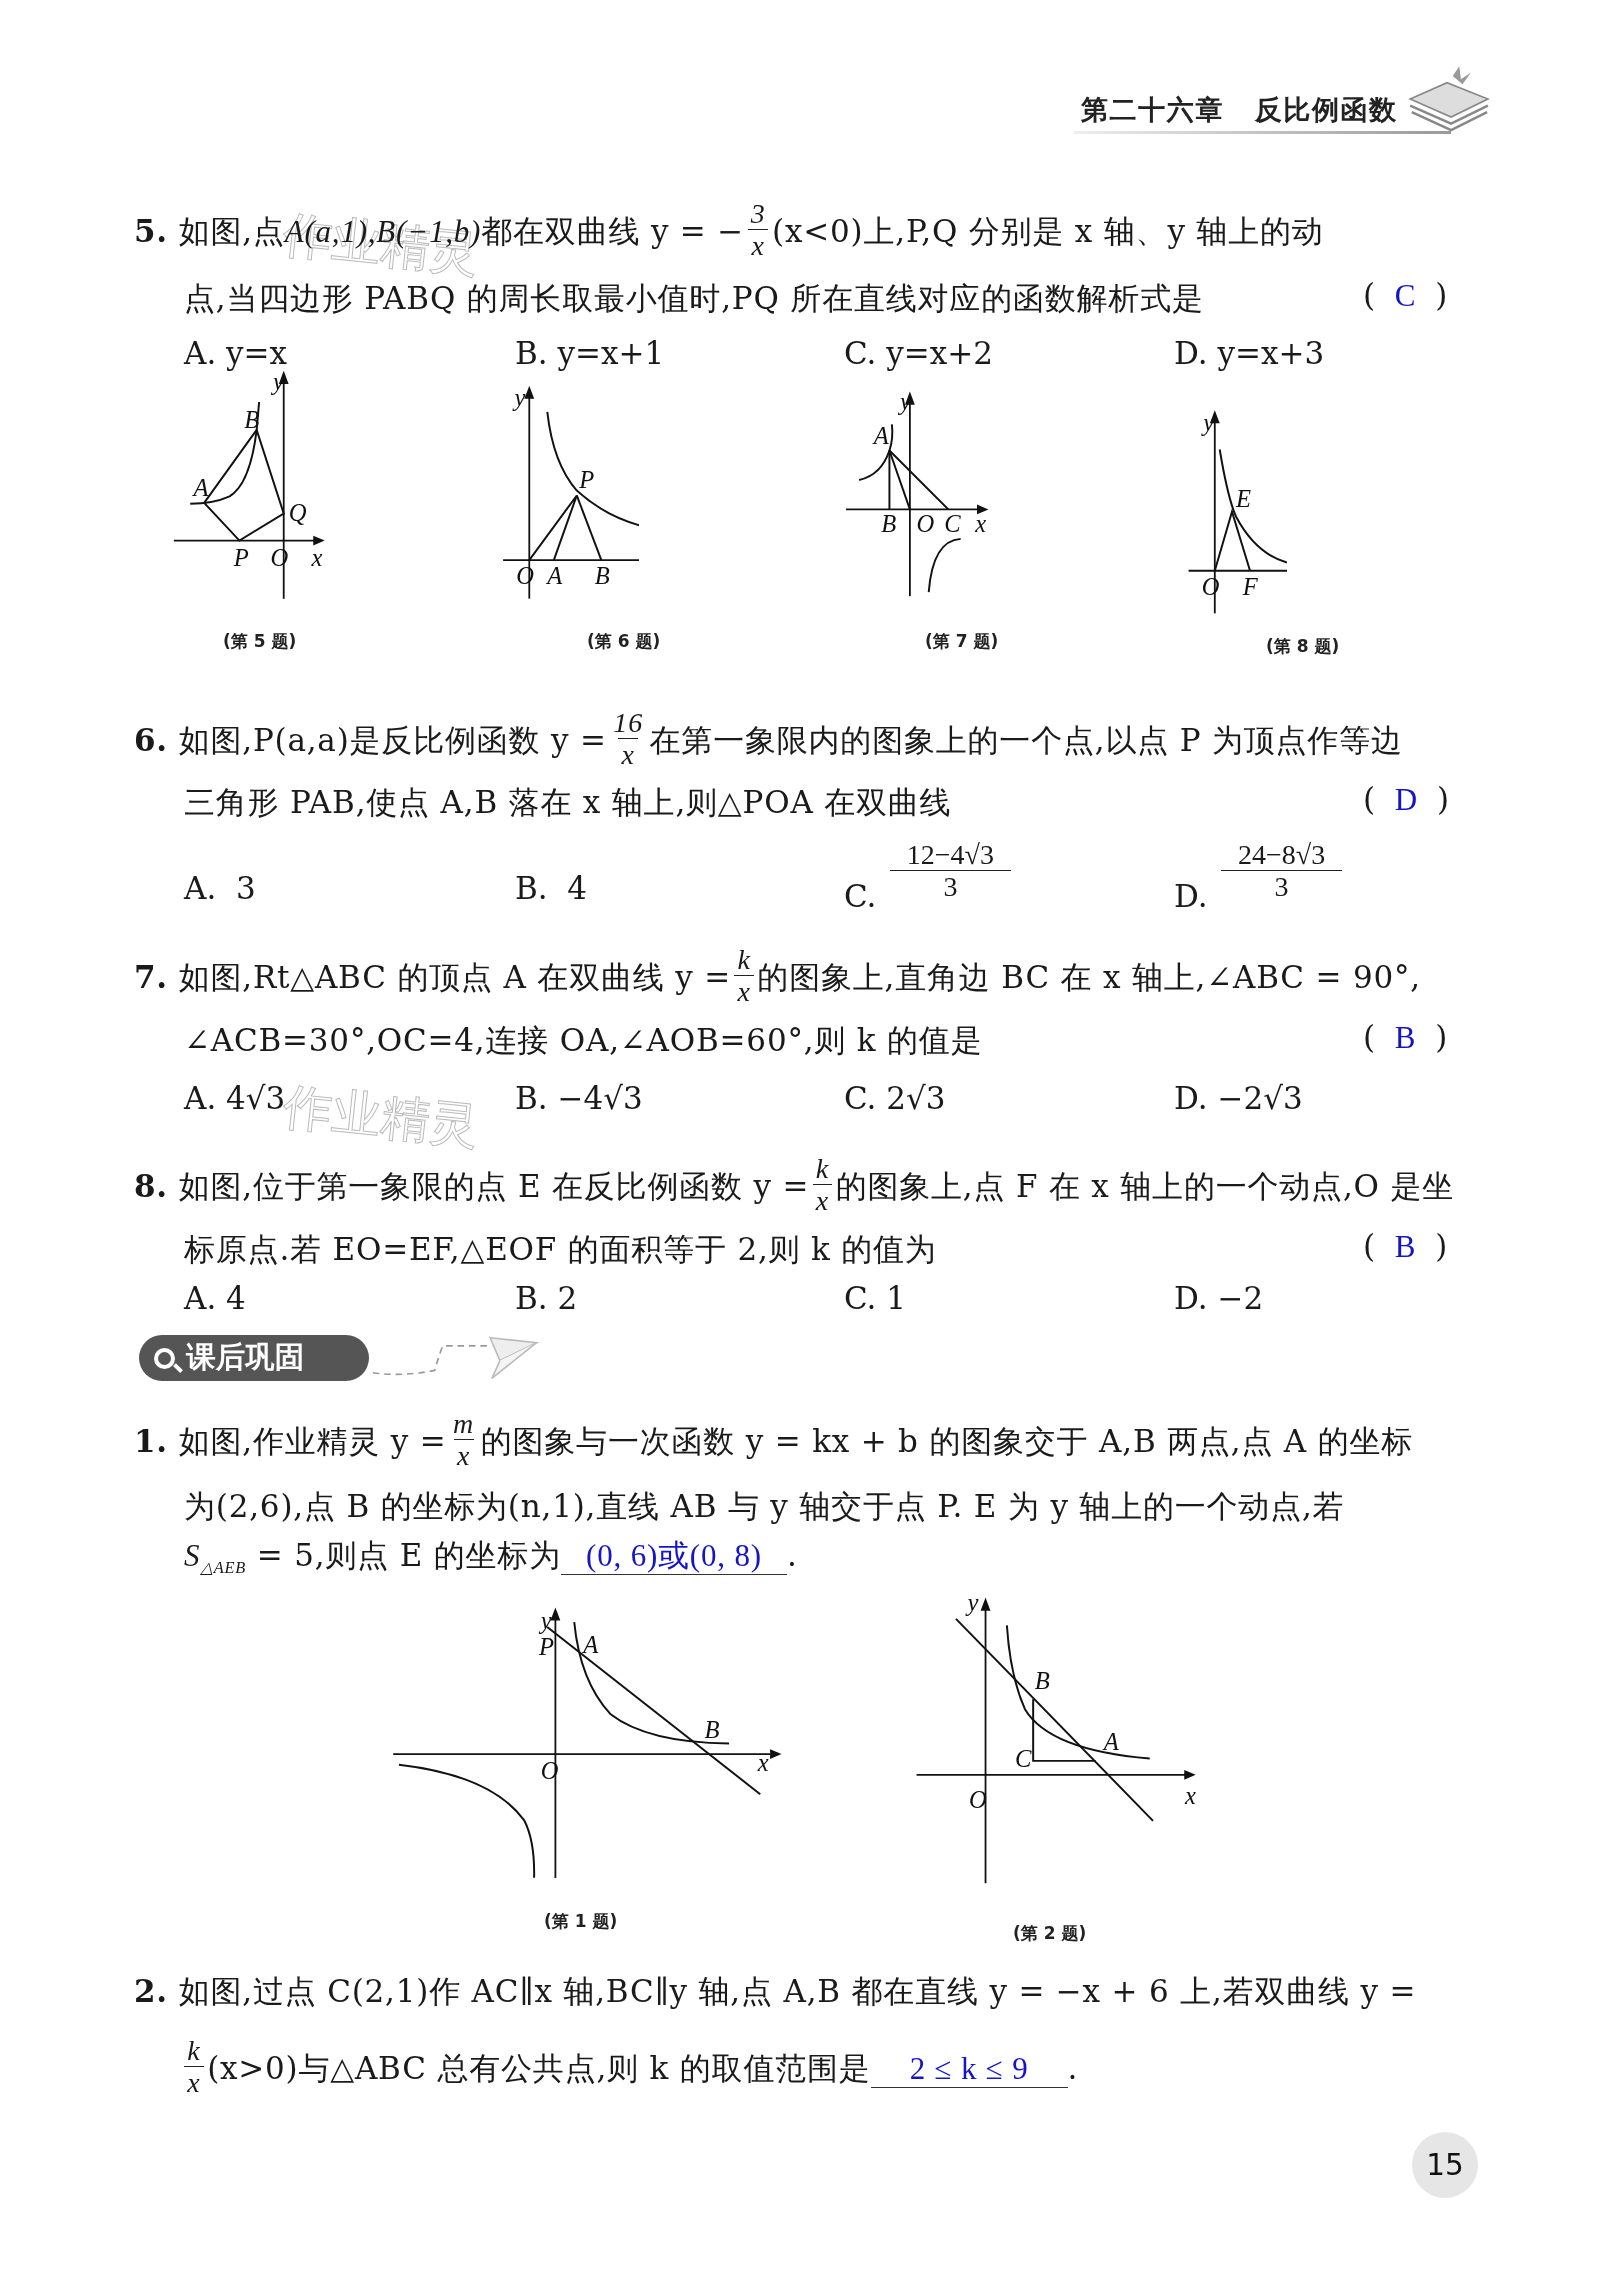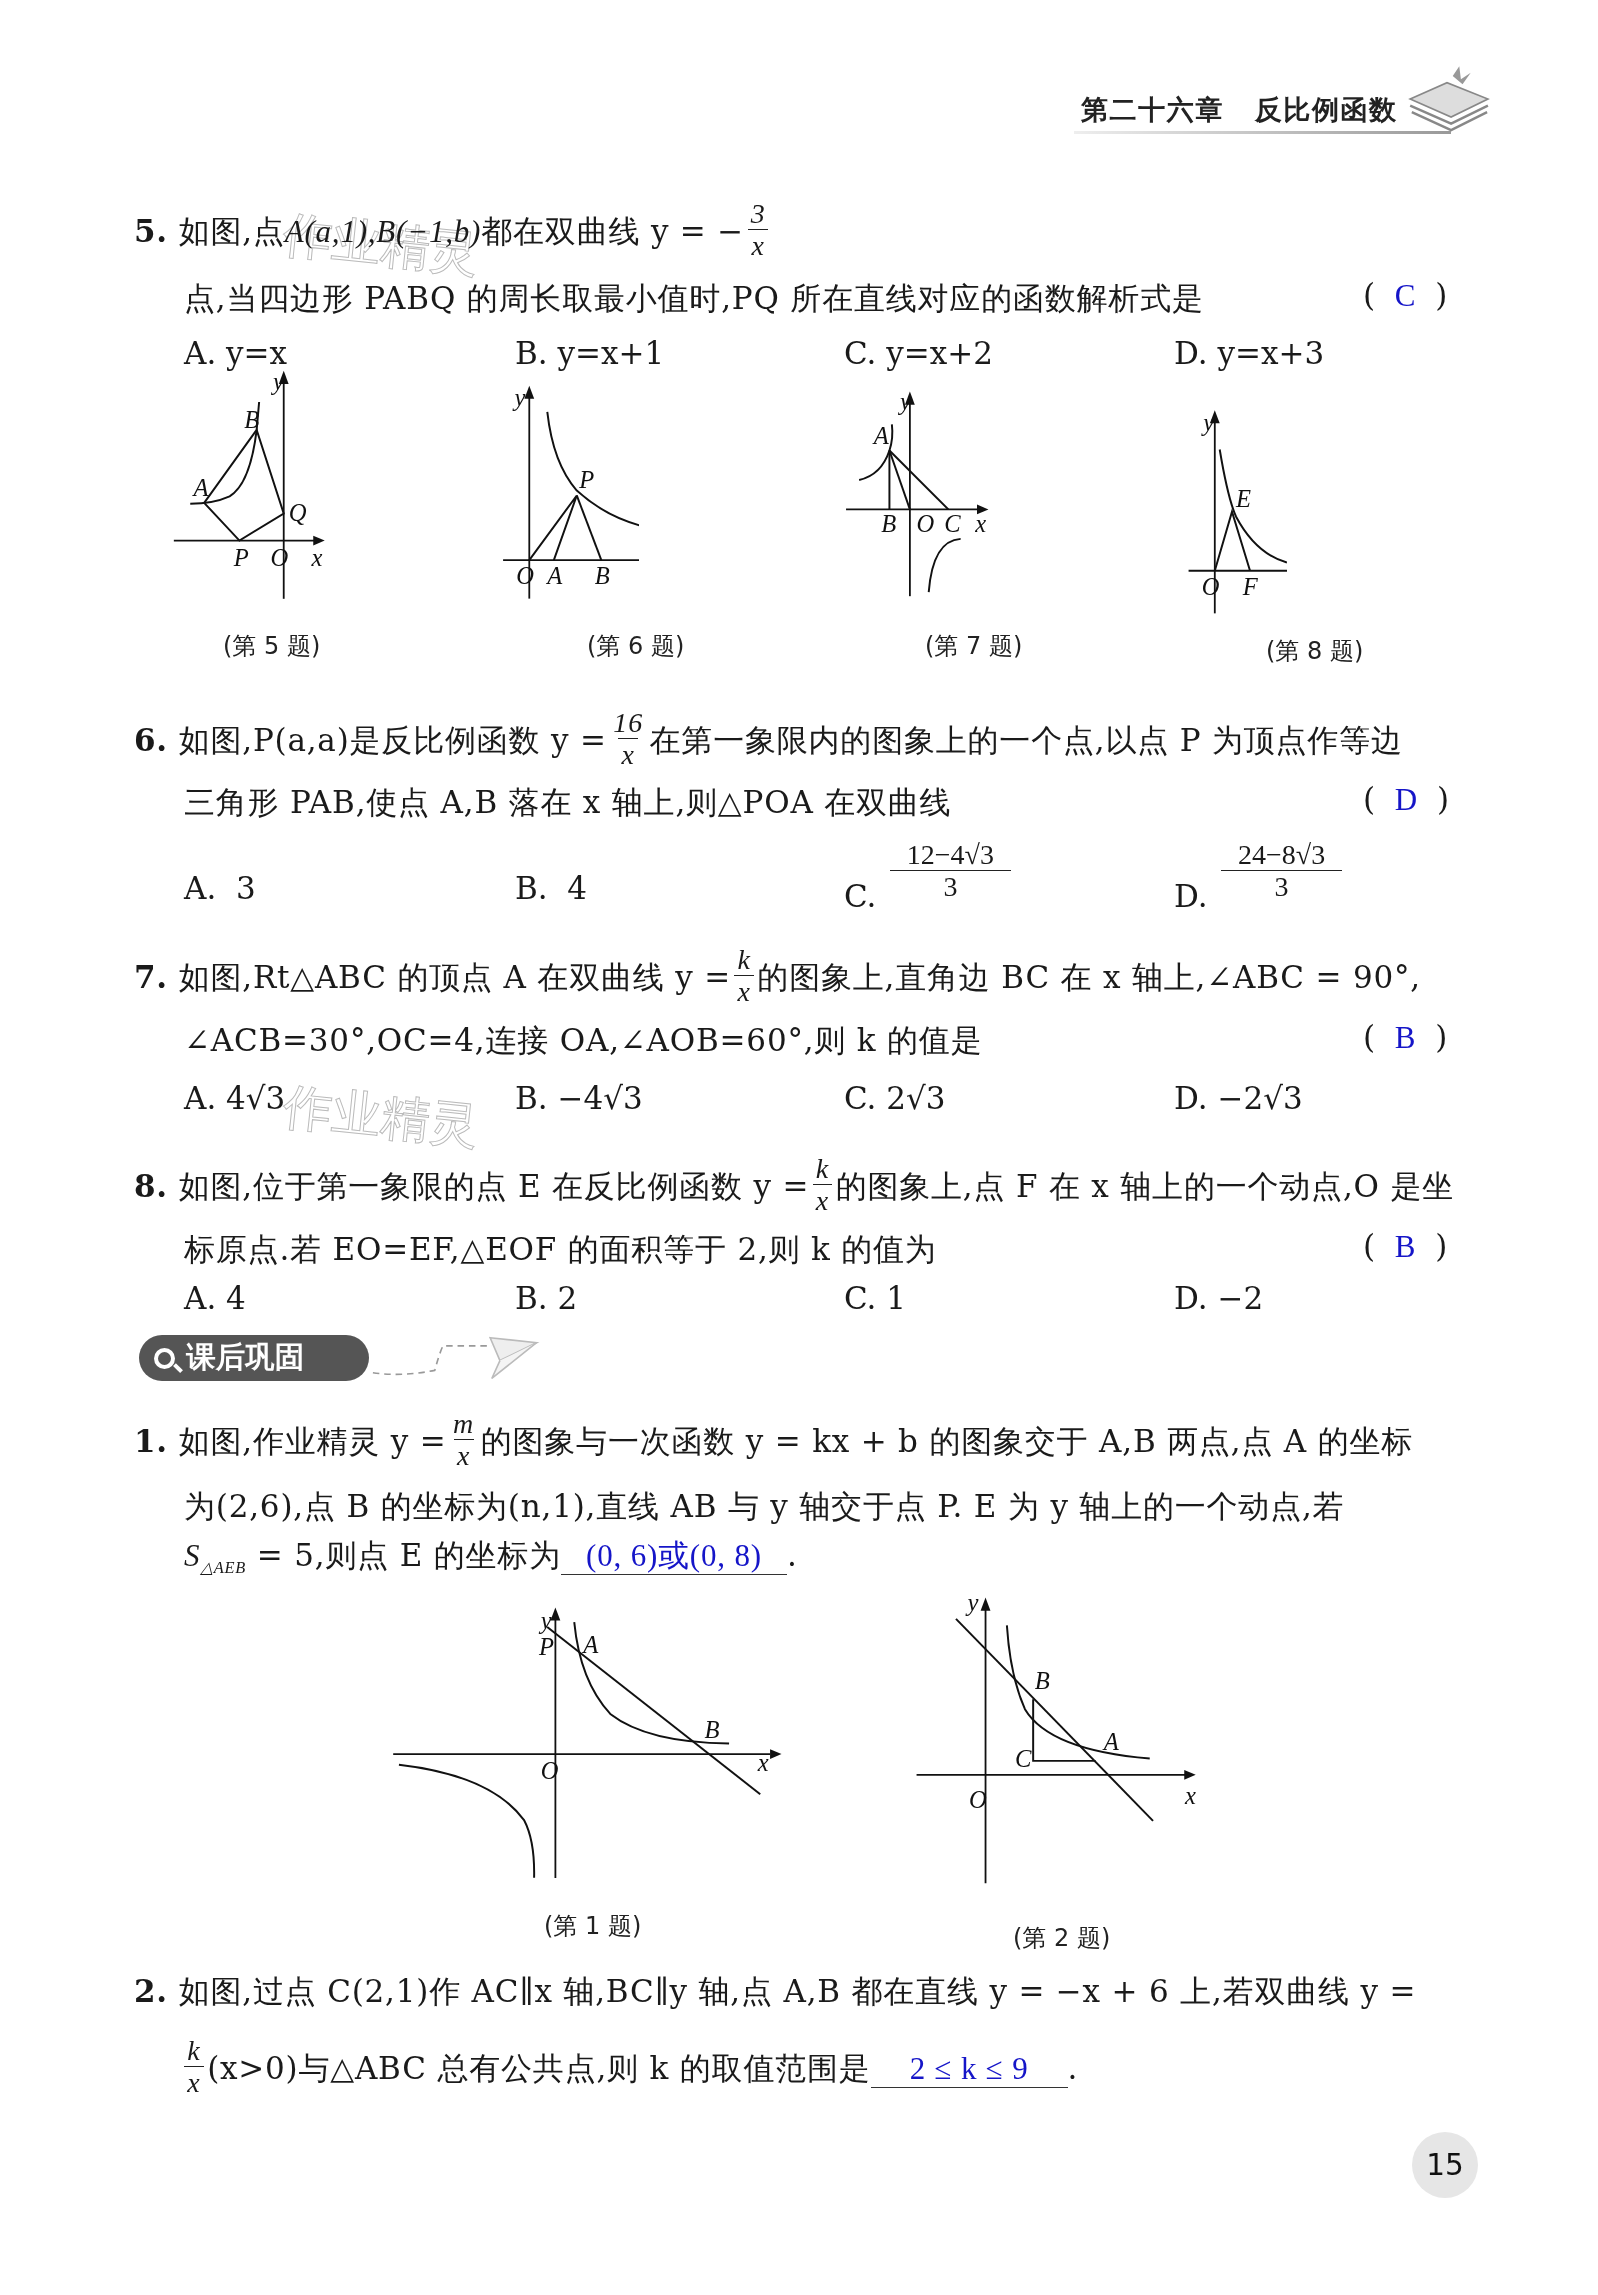--- a/index.html
+++ b/index.html
@@ -8,21 +8,21 @@
   .abs { position: absolute; }
   .line { position: absolute; font-size: 31px; line-height: 39px; white-space: nowrap; letter-spacing: 0.8px; }
   .qnum { font-weight: bold; font-family: "DejaVu Serif", serif; }
   .ans { color: #1515c8; font-family: "Liberation Serif", serif; font-size: 31px; }
   .opt { position: absolute; font-size: 31px; line-height: 39px; white-space: nowrap; }
   .frac { display: inline-flex; flex-direction: column; align-items: center; vertical-align: middle; font-style: italic; line-height: 1; margin: 0 3.3px; position: relative; top: -3.3px; }
   .frac .num { padding: 0 3.3px 1.6px; font-size: 28px; font-family: "Liberation Serif", serif; }
   .frac .den { border-top: 1.6px solid #222; padding: 1.6px 3.3px 0; font-size: 28px; font-family: "Liberation Serif", serif; }
   .it { font-style: italic; font-family: "Liberation Serif", serif; }
   .paren { position: absolute; font-size: 31px; }
-  .caption { position: absolute; font-size: 24px; font-weight: normal; font-family: "DejaVu Sans", sans-serif; color: #222; }
+  .caption { position: absolute; font-size: 17px; font-weight: bold; font-family: "DejaVu Sans", sans-serif; color: #222; }
   .blank { display: inline-block; border-bottom: 1.6px solid #333; text-align: center; line-height: 36px; }
   .header-title { position: absolute; left: 1081px; top: 92px; font-size: 27px; font-weight: bold;
                   font-family: "DejaVu Sans", sans-serif; letter-spacing: 1.6px; color: #222; }
   .header-rule { position: absolute; left: 1074px; top: 131px; width: 377px; height: 2.5px; background: linear-gradient(to right, #eee, #999); }
   .section-badge { position: absolute; left: 139px; top: 1335px; width: 230px; height: 46px; border-radius: 23px;
                    background: #555; color: #fff; font-size: 29.5px; font-weight: bold; font-family: "DejaVu Sans", sans-serif;
                    display: flex; align-items: center; padding-left: 14.8px; box-sizing: border-box; }
   .page-num { position: absolute; left: 1412px; top: 2132px; width: 66px; height: 66px; border-radius: 50%;
               background: #e6e6e6; display: flex; align-items: center; justify-content: center;
               font-size: 29.5px; font-family: "DejaVu Sans", sans-serif; color: #111; }
@@ -47,21 +47,21 @@
 </svg>
 
 <div class="watermark" style="left:283px;top:212px">作业精灵</div>
 <div class="watermark" style="left:283px;top:1084px">作业精灵</div>
 
 <div class="line" style="left:134px;top:203px">
   <span class="qnum">5.</span>
   <span>如图,点</span><span class="it">A(a,1),B(−1,b)</span><span>都在双曲线 y = −</span><span class="frac">
       <span class="num">3</span>
       <span class="den">x</span>
-    </span>
+    </span><span>(x&lt;0)上,P,Q 分别是 x 轴、y 轴上的动</span>
 </div>
 <div class="line" style="left:184px;top:279px">点,当四边形 PABQ 的周长取最小值时,PQ 所在直线对应的函数解析式是</div>
 <div class="paren" style="left:1363px;top:277px">(&nbsp;&nbsp;<span class="ans">C</span>&nbsp;&nbsp;)</div>
 <div class="opt" style="left:184px;top:334px">A.  y=x</div>
 <div class="opt" style="left:515px;top:334px">B.  y=x+1</div>
 <div class="opt" style="left:844px;top:334px">C.  y=x+2</div>
 <div class="opt" style="left:1174px;top:334px">D.  y=x+3</div>
 
 <svg class="abs" style="left:164px;top:361px" width="246" height="246" viewBox="0 0 300 300">
   <line class="ax" x1="12" y1="219" x2="185" y2="219"></line>

